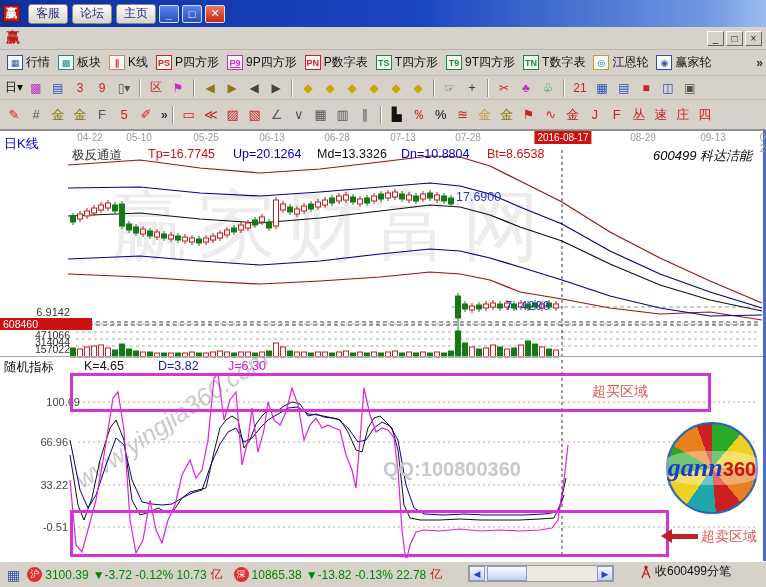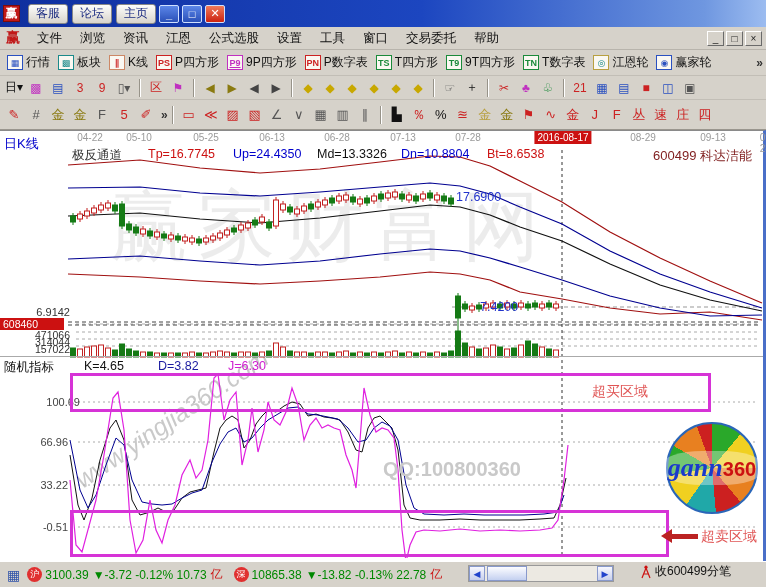--- a/index.html
+++ b/index.html
@@ -46,24 +46,24 @@
 
   
   #chart { left:0; top:130px; width:766px; height:431px; background:#fff;
     border-top:1px solid #8a8a8a; border-right:3px solid #4a6fc8; }
   #chart-svg { left:0; top:0; width:766px; height:587px; pointer-events:none; }
   .datelbl { position:absolute; top:132px; font-size:10px; color:#9a9a9a; transform:translateX(-50%);margin-left:32px; }
   #date-hot { position:absolute; top:131px; height:13px; background:#cc1111; color:#fff; font-size:10px;
     display:flex; align-items:center; justify-content:center; transform:translateX(-50%); padding:0 3px; }
   #pane-label { left:4px; top:135px; font-size:13px; color:#0000cc; }
   .hdr { position:absolute; top:147px; font-size:12.5px; white-space:nowrap; }
-  #stock-label { position:absolute; top:147px; right:14px; font-size:13px; color:#7f1d1d; }
+  #stock-label { position:absolute; top:147px; right:14px; font-size:13px; color:#000000;font-style:italic; }
   .pricelbl { position:absolute; font-size:12.5px; color:#2233cc; }
   .leftlbl { position:absolute; width:70px; text-align:right; font-size:10.5px; color:#333; line-height:10px; }
-  #vol-hot { left:0; top:318px; width:64px; height:12px; background:#cc1111; color:#fff;
+  #vol-hot { left:0; top:318px; width:92px; height:12px; background:#cc1111; color:#fff;
     font-size:10.5px; display:flex; align-items:center; padding-left:3px; }
 
   
   #ind-sep { left:0; top:356px; width:763px; height:1px; background:#aaa; }
   .indhdr { position:absolute; top:359px; font-size:12.5px; white-space:nowrap; }
   .axlbl { position:absolute; width:68px; text-align:right; font-size:11px; color:#444; }
   .mbox { position:absolute; border:3px solid #d633d6; background:transparent; }
   .zonelbl { position:absolute; font-size:14px; color:#e05555; white-space:nowrap; }
   #oversold-arrow { position:absolute; left:672px; top:534px; width:26px; height:5px; background:#bb2222; }
   #oversold-arrow::before { content:""; position:absolute; left:-11px; top:-5px; border:7px solid transparent;
@@ -109,32 +109,20 @@
       <div class="tb-quick">论坛</div>
       <div class="tb-quick">主页</div>
     </div>
   <div class="wbtn">_</div>
   <div class="wbtn">□</div>
   <div class="wbtn close">✕</div>
 </div>
 
 <div id="menubar" class="abs">
   <span id="menu-logo">赢</span>
-  <span id="menu-items" style="display: flex;">
-      <span class="menu-item">文件</span>
-      <span class="menu-item">浏览</span>
-      <span class="menu-item">资讯</span>
-      <span class="menu-item">江恩</span>
-      <span class="menu-item">公式选股</span>
-      <span class="menu-item">设置</span>
-      <span class="menu-item">工具</span>
-      <span class="menu-item">窗口</span>
-      <span class="menu-item">交易委托</span>
-      <span class="menu-item">帮助</span>
-    </span>
   <span id="menu-controls">
       <span class="mwbtn">_</span>
       <span class="mwbtn">□</span>
       <span class="mwbtn">×</span>
     </span>
 </div>
 
 <div id="toolbar1" class="toolbar abs">
     <div class="tbtn">
       <span class="badge" style="color: rgb(42, 80, 192); border-color: rgb(42, 80, 192);">▦</span>
@@ -509,28 +497,28 @@
     <span class="datelbl" style="left: 436px;">07-28</span>
     <span class="datelbl" style="left: 611px;">08-29</span>
     <span class="datelbl" style="left: 681px;">09-13</span>
     <span class="datelbl" style="left: 735px;">09-28</span>
   </div>
 <div id="date-hot" style="left: 563px;">2016-08-17</div>
 <div id="pane-label" class="abs">日K线</div>
 
 <div class="hdr" style="left:72px;color:#333;">极反通道</div>
 <div class="hdr" style="left:148px;color:#cc1111;">Tp=16.7745</div>
-<div class="hdr" style="left:233px;color:#0000cc;">Up=24.4350</div>
+<div class="hdr" style="left:233px;color:#0000cc;">Up=20.1264</div>
 <div class="hdr" style="left:317px;color:#111;">Md=13.3326</div>
 <div class="hdr" style="left:401px;color:#0000cc;">Dn=10.8804</div>
 <div class="hdr" style="left:487px;color:#cc1111;">Bt=8.6538</div>
 <div id="stock-label">600499 科达洁能</div>
 
 <div class="pricelbl" style="left:456px;top:190px;">17.6900</div>
-<div class="pricelbl" style="left:480px;top:300px;">7.4200</div>
+<div class="pricelbl" style="left:505px;top:300px;font-family:Liberation Mono, monospace;">7.4200</div>
 
 <div class="leftlbl" style="left:0;top:307px;font-size:11px;">6.9142</div>
 <div id="vol-hot" class="abs">608460</div>
 <div id="vol-ticks">
     <div class="leftlbl" style="left: 0px; top: 330px;">471066</div>
     <div class="leftlbl" style="left: 0px; top: 337px;">314044</div>
     <div class="leftlbl" style="left: 0px; top: 344px;">157022</div>
   </div>
 
 <div id="ind-sep" class="abs"></div>

